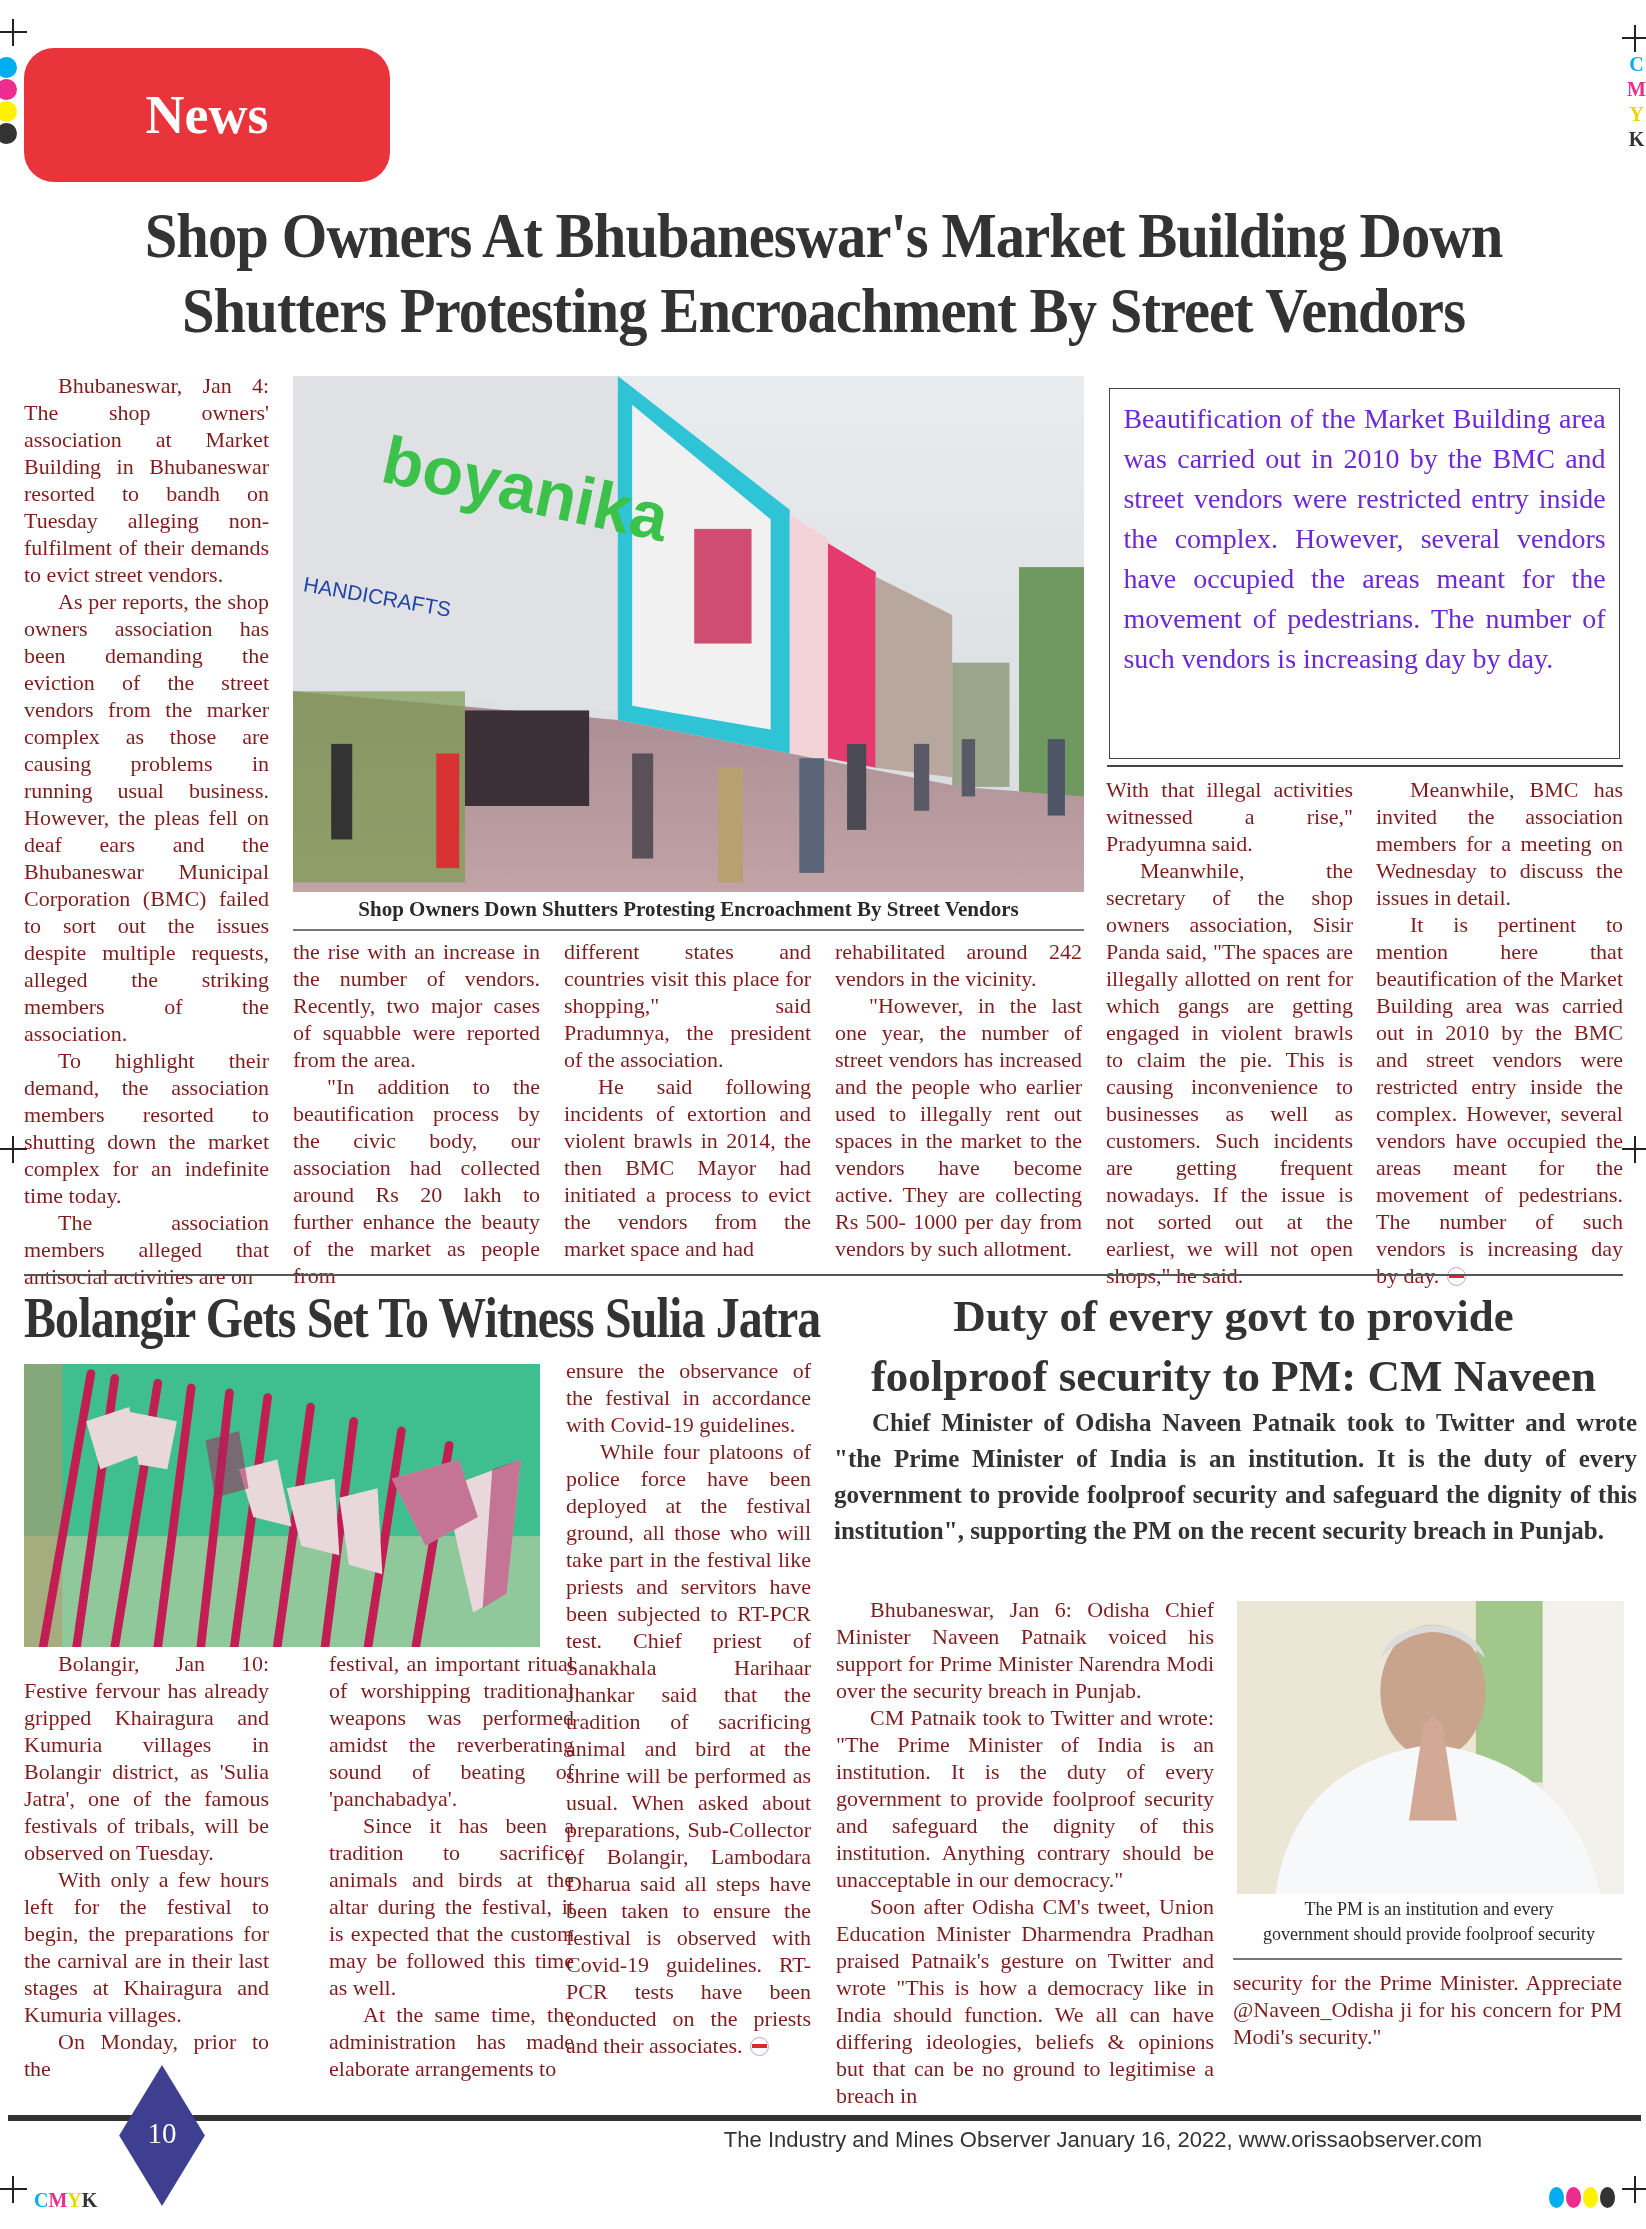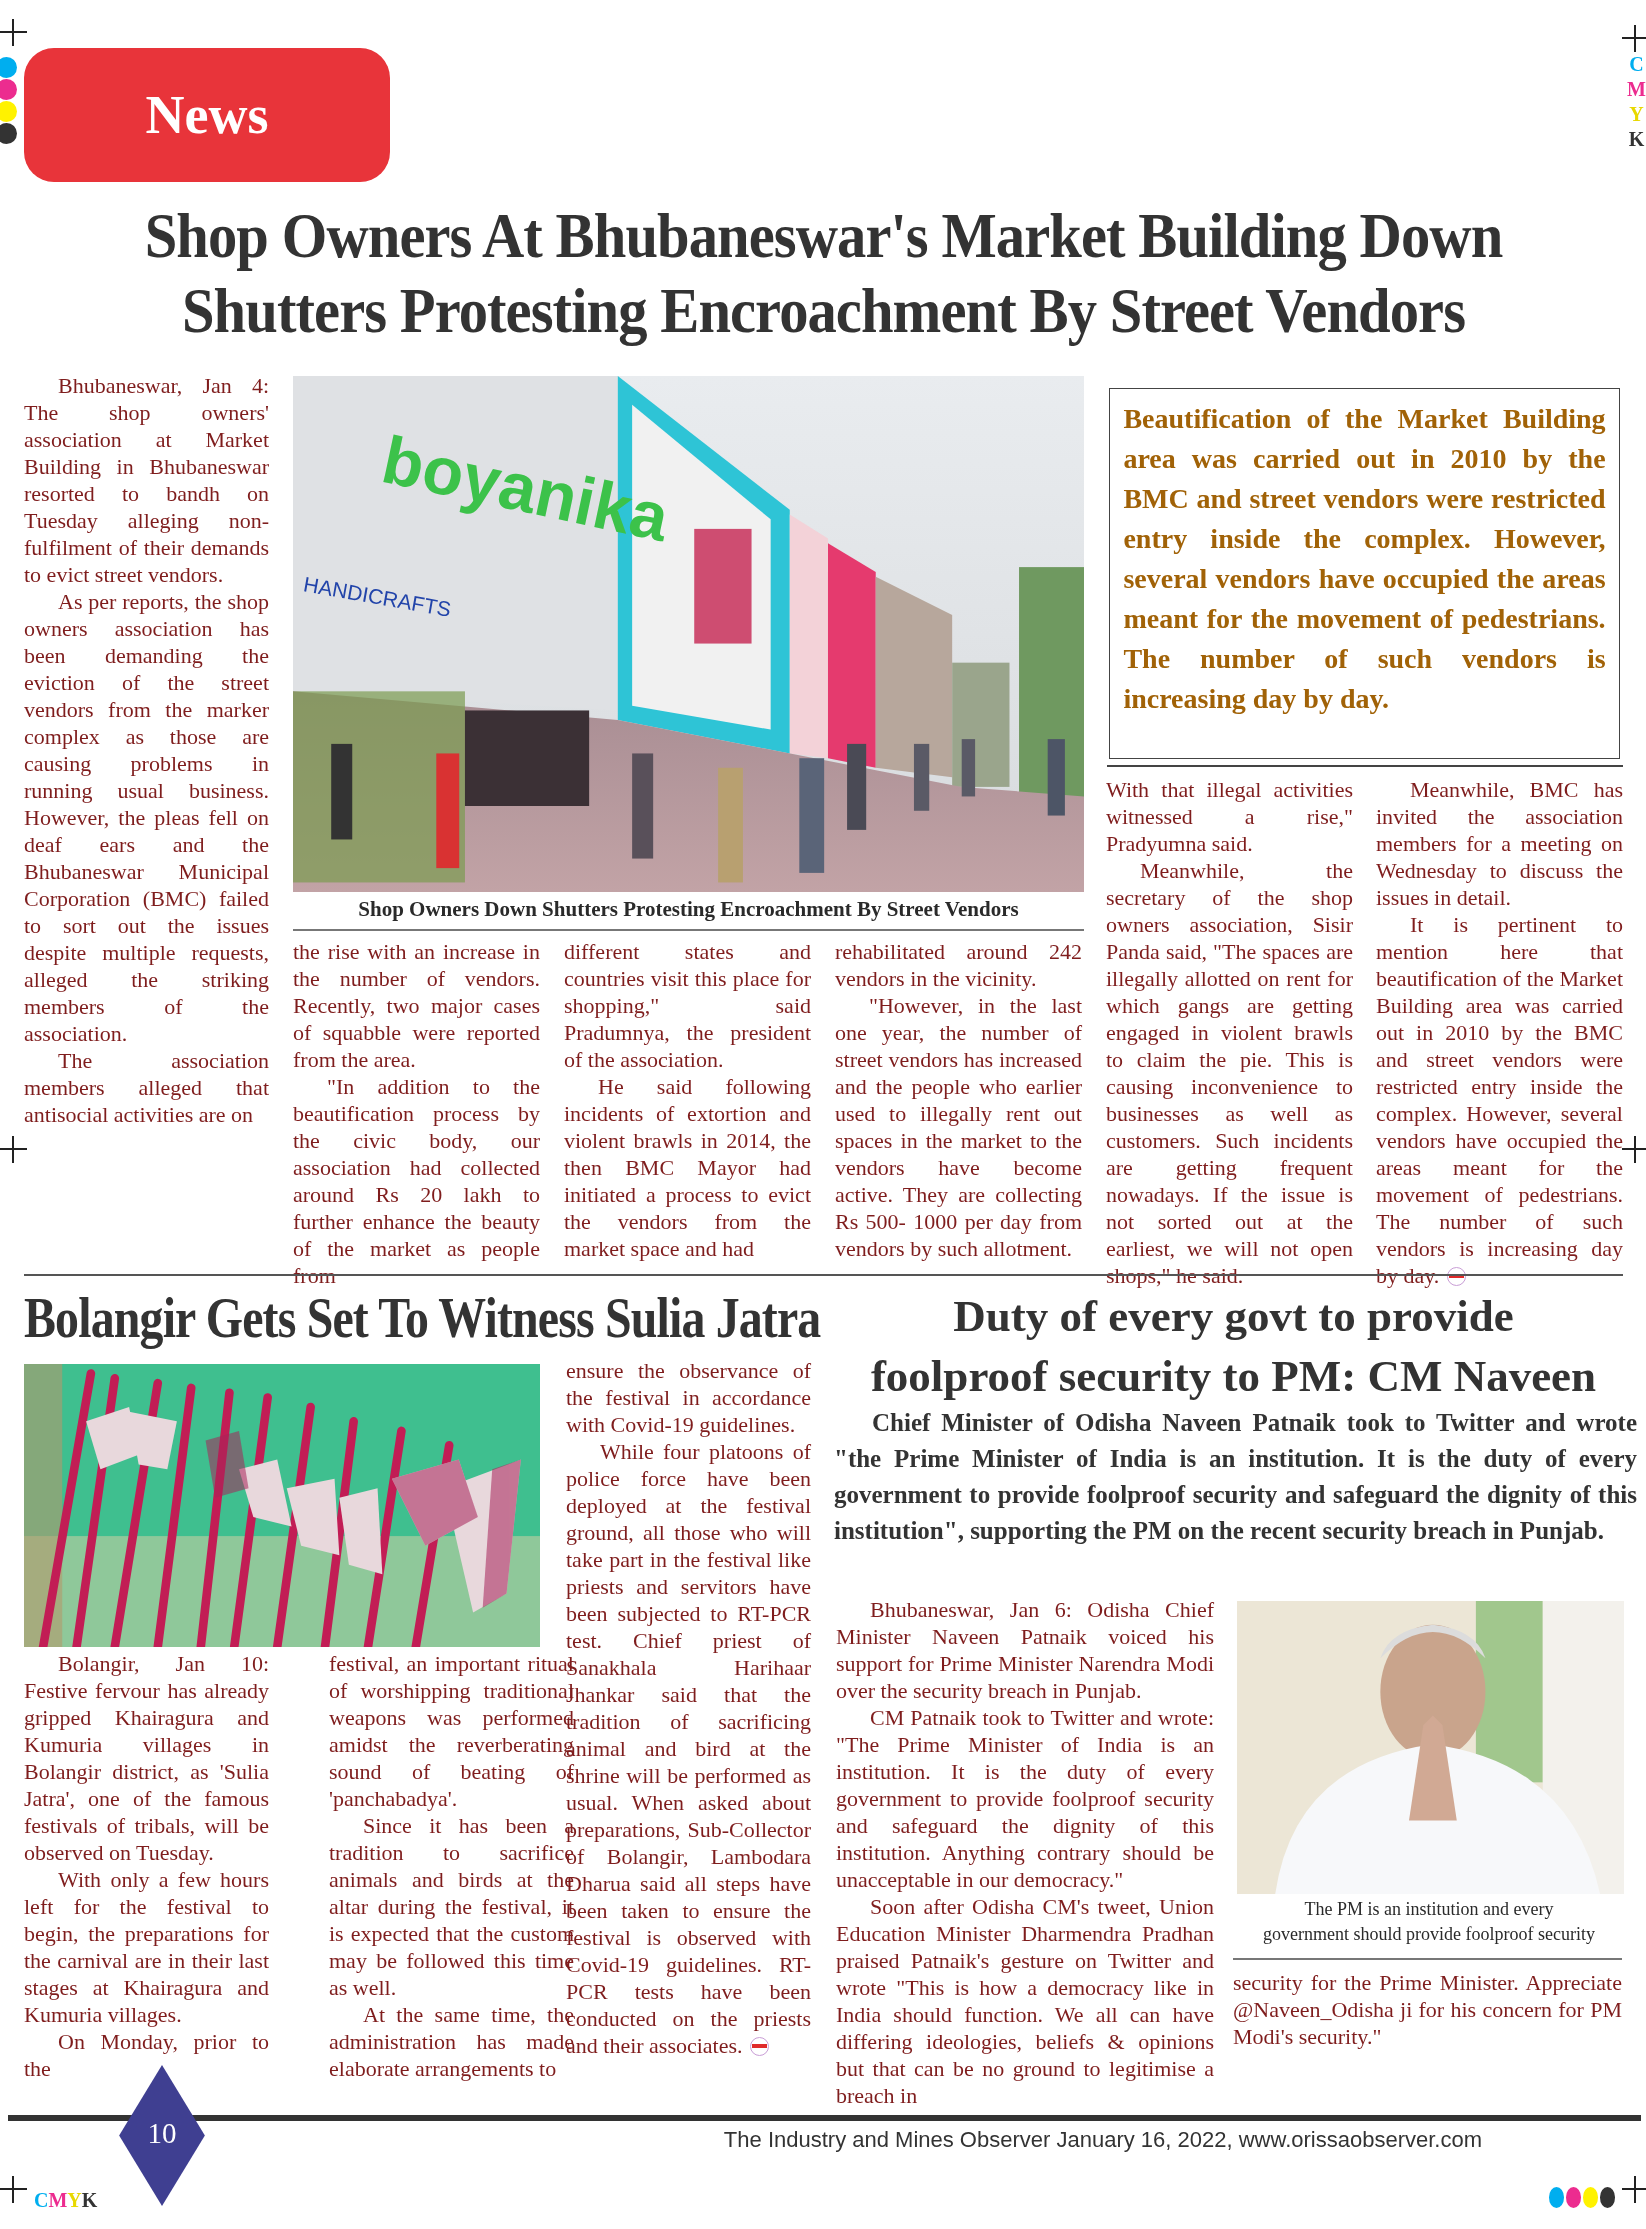--- a/index.html
+++ b/index.html
@@ -27,21 +27,21 @@
   .col { position: absolute; font-size: 22px; line-height: 27px; text-align: justify; color: #7f1d1d; }
   .col p { text-indent: 34px; }
   .col p.noindent { text-indent: 0; }
 
   .photo { position: absolute; overflow: hidden; }
   .caption { position: absolute; text-align: center; font-weight: bold; font-size: 21px; color: #2a2a2a; }
   .rule { position: absolute; height: 1.9px; background: #777; }
   .rule-dark { position: absolute; height: 1.9px; background: #444; }
 
   .pullquote { position: absolute; left: 1109px; top: 388px; width: 511px; height: 371px; border: 1.9px solid #444;
-               padding: 9.6px 13.4px; font-weight: bold; font-size: 28px; line-height: 40px; text-align: justify; color: #a16207; }
+               padding: 9.6px 13.4px; font-weight: normal; font-size: 28px; line-height: 40px; text-align: justify; color: #6d28d9; }
 
   .logo-mark { display: inline-block; width: 19px; height: 19px; border-radius: 50%; border: 1.9px solid #c99ed6; vertical-align: -2.9px;
                position: relative; background: #fff; margin-left: 7.6px; }
   .logo-mark::after { content: ""; position: absolute; left: 1px; right: 1px; top: 5.7px; height: 4.8px; background: #e02a2a; }
 
   .headline-2 { position: absolute; left: 24px; top: 1286px; width: 789px; font-weight: bold; font-size: 57px; line-height: 63px;
                 color: #333; white-space: nowrap; transform: scaleX(0.84); transform-origin: left top; letter-spacing: -1px; }
   .headline-3 { position: absolute; left: 832px; top: 1286px; width: 803px; text-align: center; font-weight: bold; font-size: 45px;
                 line-height: 60px; color: #333; }
   .lede { position: absolute; left: 834px; top: 1405px; width: 803px; font-weight: bold; font-size: 25px; line-height: 36px;
@@ -80,20 +80,21 @@
 </div>
 
 <div class="headline-main">
   <div>Shop Owners At Bhubaneswar's Market Building Down</div>
   <div>Shutters Protesting Encroachment By Street Vendors</div>
 </div>
 
 <div class="col" style="left:24px;top:372px;width:245px;">
   <p>Bhubaneswar, Jan 4: The shop owners' association at Market Building in Bhubaneswar resorted to bandh on Tuesday alleging non-fulfilment of their demands to evict street vendors.</p>
   <p>As per reports, the shop owners association has been demanding the eviction of the street vendors from the marker complex as those are causing problems in running usual business. However, the pleas fell on deaf ears and the Bhubaneswar Municipal Corporation (BMC) failed to sort out the issues despite multiple requests, alleged the striking members of the association.</p>
+  <p>To highlight their demand, the association members resorted to shutting down the market complex for an indefinite time today.</p>
   <p>The association members alleged that antisocial activities are on</p>
 </div>
 
 <div class="photo" style="left:293px;top:376px;width:791px;height:516px;">
   <svg width="791" height="516" viewBox="0 0 828 540" preserveAspectRatio="none">
     <defs>
       <linearGradient id="sky" x1="0" y1="0" x2="0" y2="1">
           <stop offset="0" stop-color="#e9ecef"></stop>
           <stop offset="1" stop-color="#d7dadd"></stop>
         </linearGradient>

